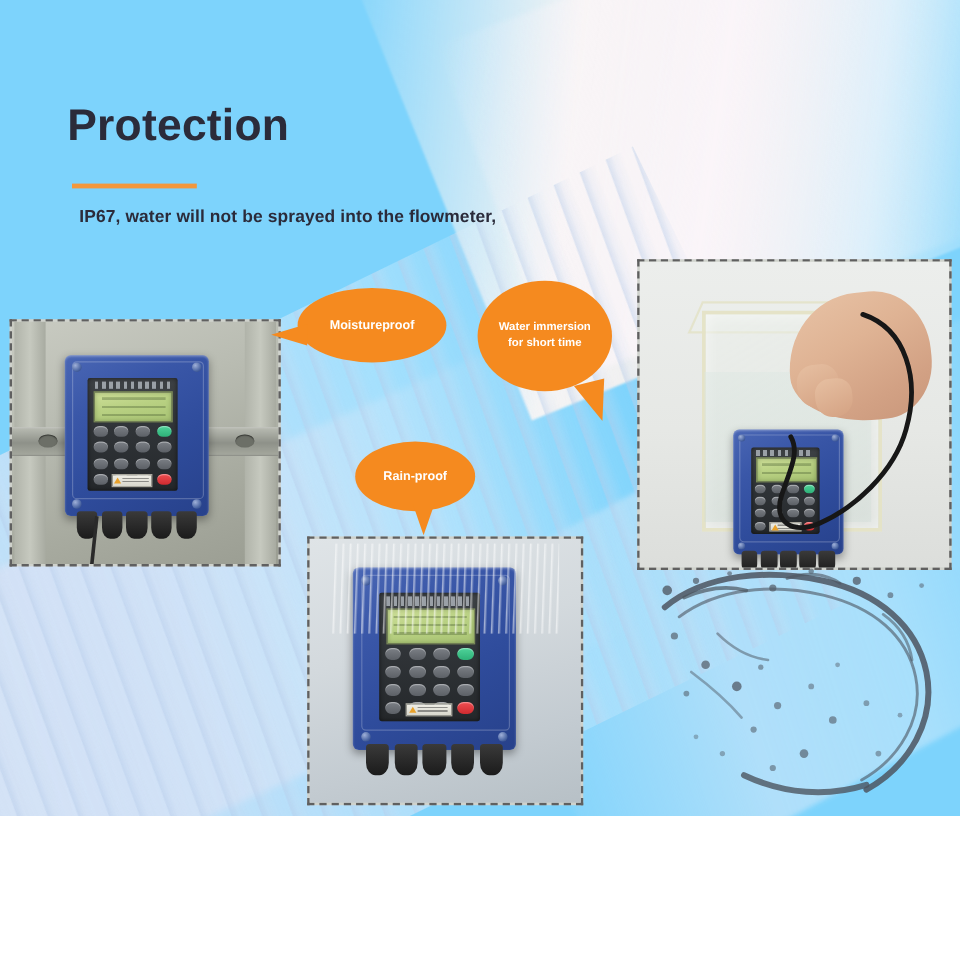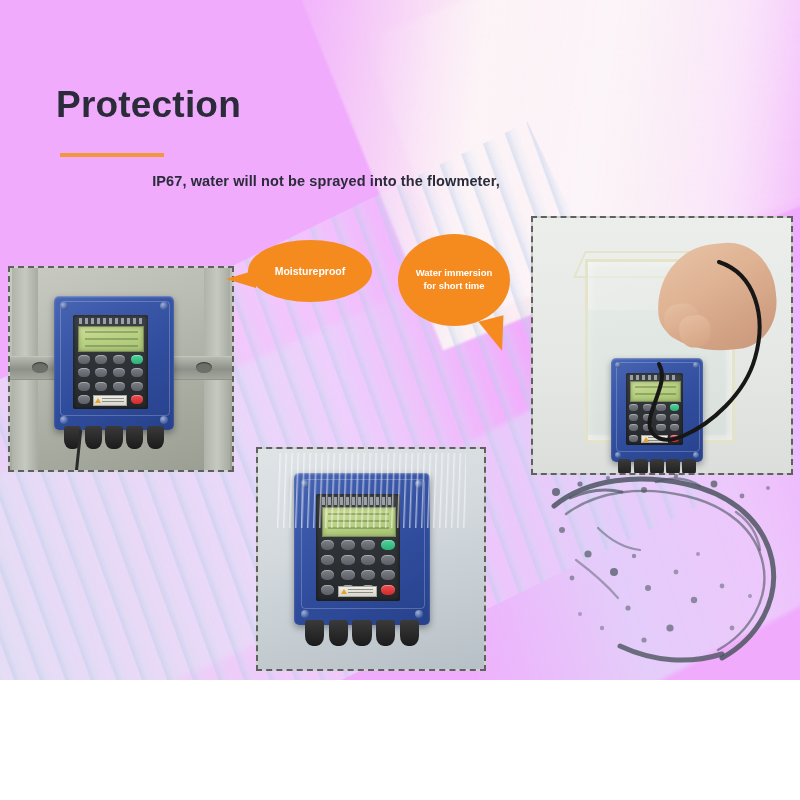--- a/index.html
+++ b/index.html
@@ -5,21 +5,21 @@
   html,body{margin:0;padding:0;}
   body{
     width:800px;height:800px;
     background:#ffffff;
     font-family:"Liberation Sans", sans-serif;
     overflow:hidden;
   }
   #slide{
     position:relative;
     width:800px;height:800px;
-    background:#f0abfc;
+    background:#7dd3fc;
     overflow:hidden;
   }
 
   
   .bg-layer{position:absolute;inset:0;pointer-events:none;}
 
   .swoosh-tr{
     position:absolute;
     top:-180px;right:-160px;
     width:620px;height:430px;
@@ -109,21 +109,21 @@
     background:#f2973c;
   }
   .subtitle{
     position:absolute;left:66px;top:166px;
     width:520px;
     font-size:14.5px;font-weight:bold;
     color:#2b2b3a;
     line-height:31px;
     letter-spacing:.1px;
   }
-  .subtitle .ln{display:block;text-align:center;}
+  .subtitle .ln{display:block;}
 
   
   .photo{
     position:absolute;
     border:2px dashed #606060;
     box-sizing:border-box;
     overflow:hidden;
     background:#cfd2cc;
   }
   #photo-wall{left:8px;top:266px;width:226px;height:206px;}
@@ -576,14 +576,18 @@
   <div class="bubble" id="bubble-moisture">
     <span class="tail"></span>
     <span>Moistureproof</span>
   </div>
 
   <div class="bubble" id="bubble-immersion">
     <span class="tail"></span>
     <span>Water immersion for short time</span>
   </div>
 
+  <div class="bubble" id="bubble-rain">
+    <span class="tail"></span>
+    <span>Rain-proof</span>
+  </div>
 
 </div>
 
 </body></html>

